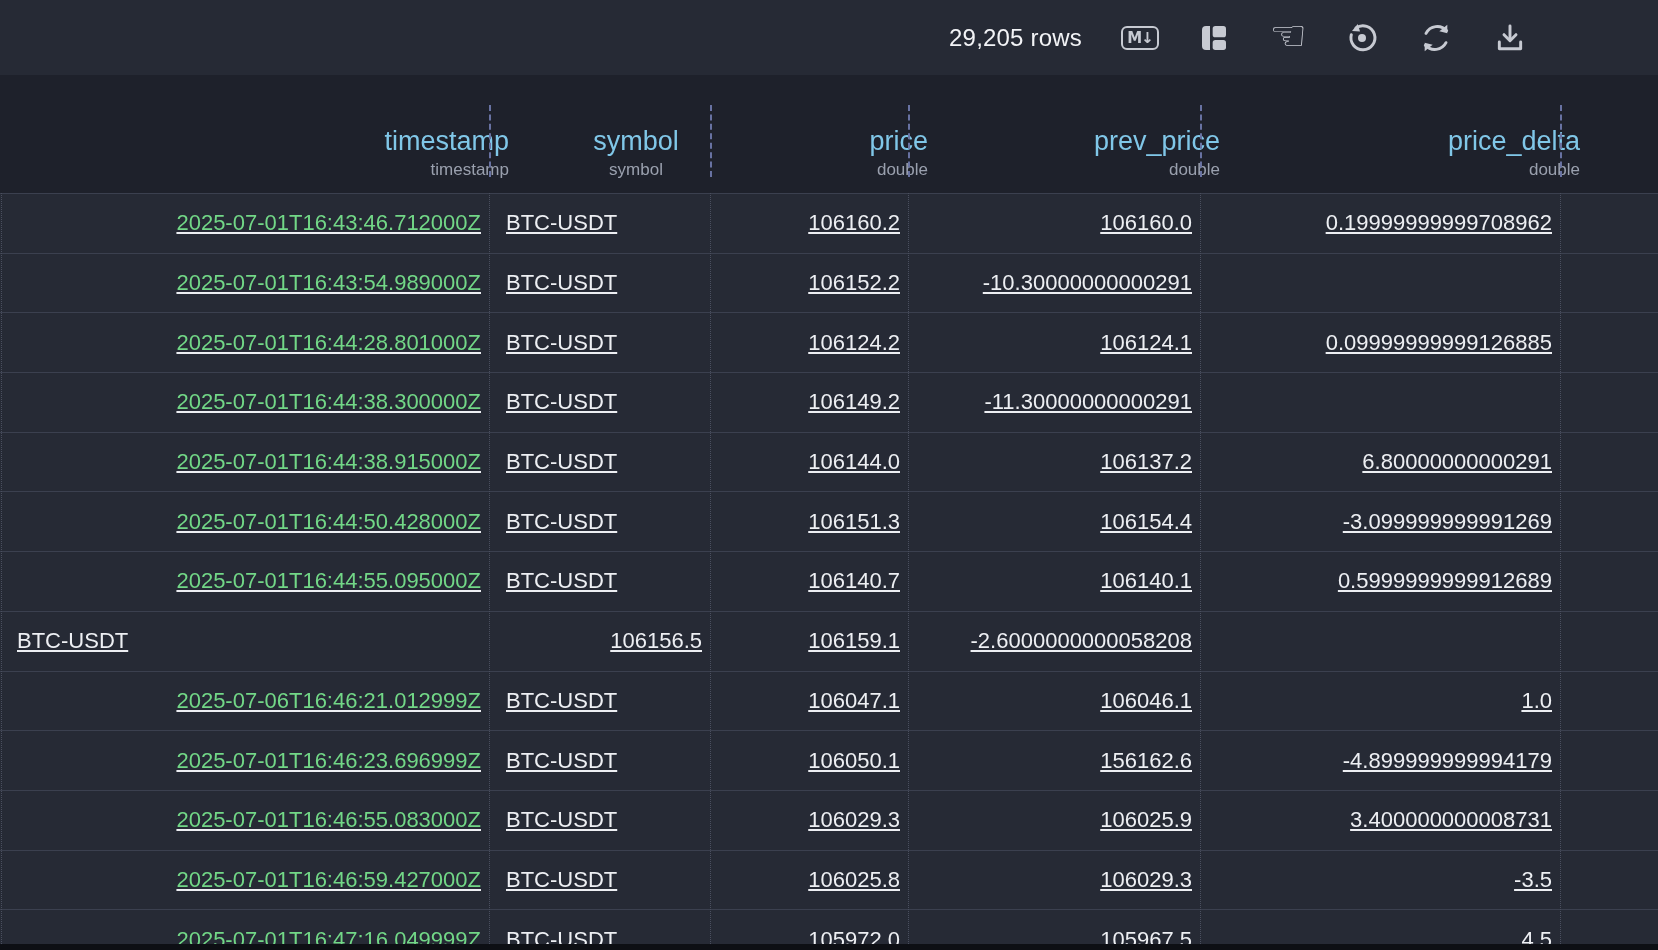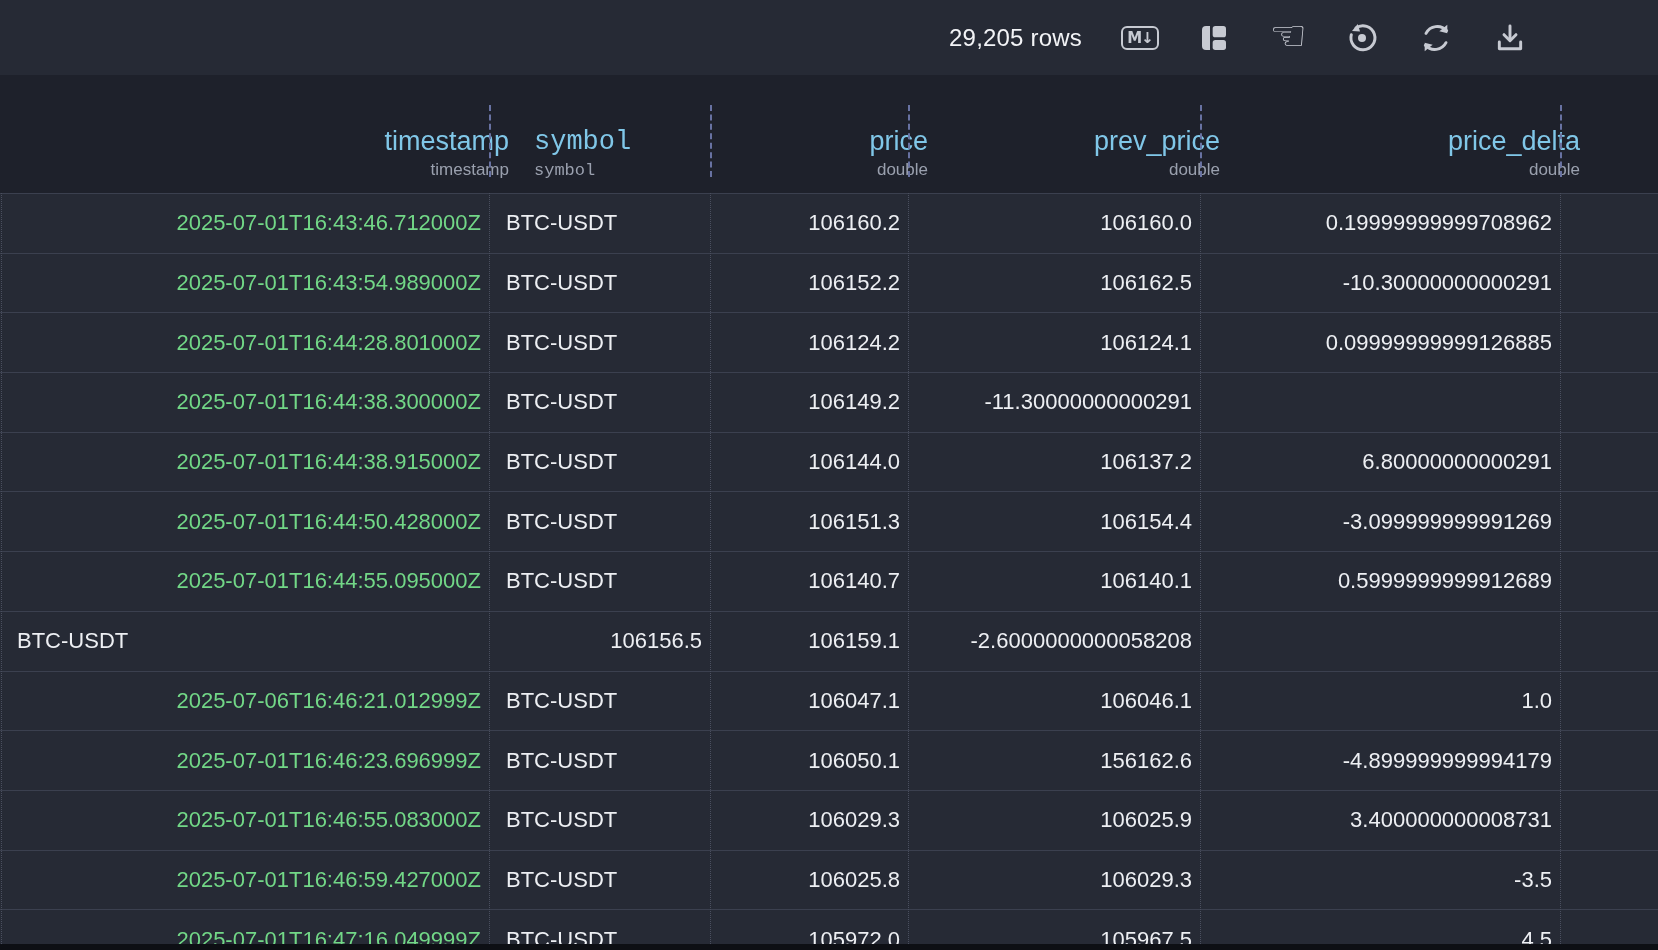--- a/index.html
+++ b/index.html
@@ -59,31 +59,31 @@
     background:var(--header-bg);
     display:grid;
     grid-template-columns:489px 221px 198px 292px 360px 98px;
     position:relative;
     padding-left:28px;
   }
   .hcell{
     display:flex;flex-direction:column;justify-content:flex-end;align-items:flex-end;
     padding:0 8px 13px 0;
   }
-  .hcell.left{align-items:flex-start;padding:0 0 13px 17px;font-family:Liberation Mono, monospace;}
+  .hcell.left{align-items:center;padding:0 0 13px 17px;}
   .hname{font-size:27px;color:var(--blue);line-height:1.2;}
   .htype{font-size:17px;color:var(--type-gray);margin-top:3px;}
   .hsep{
     position:absolute;top:30px;height:72px;width:0;
     border-left:2px dashed var(--dashed-sep);
   }
 
   
   .grid-body-wrap{position:relative;height:751px;flex:0 0 751px;overflow:hidden;}
-  .grid-body{position:absolute;inset:0;overflow:hidden;}
+  .grid-body{position:absolute;inset:0;overflow:hidden;text-decoration:underline;}
   .vsep-layer{position:absolute;inset:0;pointer-events:none;}
   .vsep{
     position:absolute;top:0;bottom:0;width:0;
     border-left:1px dotted var(--dotted-sep);
   }
   .row{
     display:grid;
     grid-template-columns:489px 221px 198px 292px 360px 98px;
     height:59.7px;
     border-top:1px solid var(--row-border);
@@ -187,21 +187,20 @@
           <div class="cell left">BTC-USDT</div>
           <div class="cell right">106160.2</div>
           <div class="cell right">106160.0</div>
           <div class="cell right">0.19999999999708962</div>
           <div class="cell"></div>
         </div>
         <div class="row">
           <div class="cell ts right">2025-07-01T16:43:54.989000Z</div>
           <div class="cell left">BTC-USDT</div>
           <div class="cell right">106152.2</div>
-          <div class="cell right">106162.5</div>
           <div class="cell right">-10.30000000000291</div>
           <div class="cell"></div>
         </div>
         <div class="row">
           <div class="cell ts right">2025-07-01T16:44:28.801000Z</div>
           <div class="cell left">BTC-USDT</div>
           <div class="cell right">106124.2</div>
           <div class="cell right">106124.1</div>
           <div class="cell right">0.09999999999126885</div>
           <div class="cell"></div>

